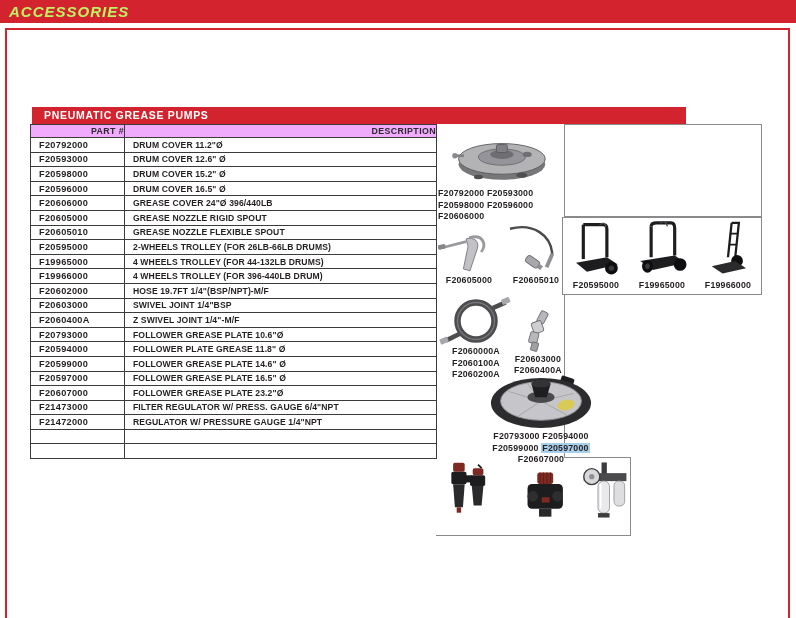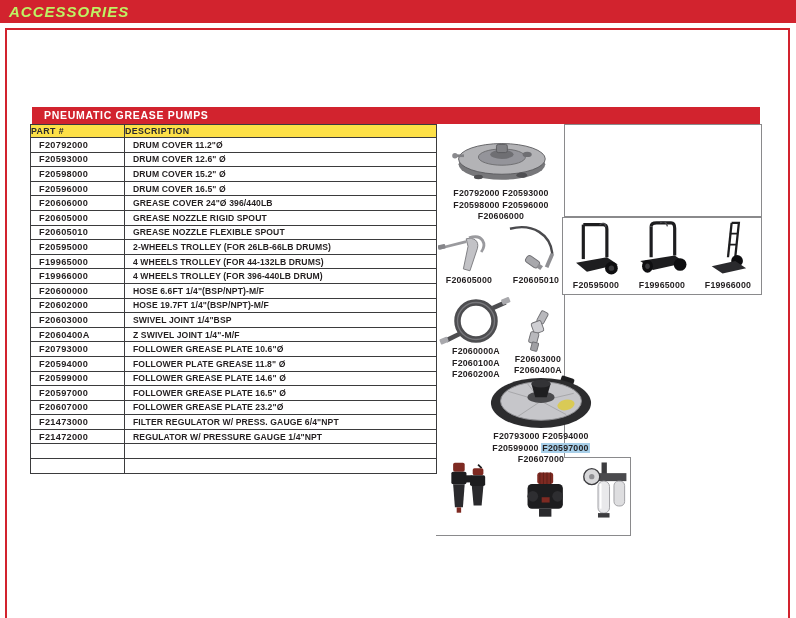--- a/index.html
+++ b/index.html
@@ -15,31 +15,31 @@
     position:relative;overflow:hidden;background:#fff;
     font-family:"Liberation Sans",sans-serif;color:var(--ink);
   }
   .top-band{position:absolute;left:0;top:0;width:796px;height:23px;background:var(--red);}
   .top-band .title{
     color:#bef264;font-style:italic;font-weight:bold;font-size:15px;
     letter-spacing:1px;padding:3px 0 0 9px;
   }
   .outer-box{position:absolute;left:5px;top:28px;width:785px;height:660px;border:2px solid var(--red);}
   .section-bar{
-    position:absolute;left:32px;top:107px;width:728px;height:17px;background:var(--red);
+    position:absolute;left:32px;top:107px;width:654px;height:17px;background:var(--red);
     color:#fff;font-weight:bold;font-size:10.5px;letter-spacing:.7px;line-height:17px;padding-left:12px;
   }
   table.parts{
     position:absolute;left:30px;top:124px;width:406px;
     border-collapse:collapse;table-layout:fixed;
   }
   table.parts th,table.parts td{border:1px solid var(--tblline);overflow:hidden;white-space:nowrap;}
   table.parts th{
-    background:#fde047;height:13px;font-size:8.8px;letter-spacing:.4px;
-    font-weight:bold;color:#2a2a2c;text-align:left;
+    background:#f0abfc;height:13px;font-size:8.8px;letter-spacing:.4px;
+    font-weight:bold;color:#2a2a2c;text-align:right;
   }
   table.parts td{height:14.6px;font-weight:bold;padding-left:8px;}
   table.parts td.part{font-size:9.2px;letter-spacing:.3px;margin-top:16px;}
   table.parts td.desc{font-size:8.6px;letter-spacing:.1px;}
 
   .panel{position:absolute;border:1px solid var(--grayline);background:#fff;}
   .panel-empty{left:564px;top:124px;width:198px;height:93px;}
   .panel-trolleys{left:562px;top:217px;width:200px;height:78px;display:flex;align-items:stretch;}
   .trolley-cell{flex:1;display:flex;flex-direction:column;align-items:center;justify-content:flex-end;padding-bottom:3px;}
   .trolley-cell svg{margin-bottom:1px;}
@@ -47,21 +47,21 @@
   .vline,.hline{position:absolute;background:var(--grayline);}
   .vline-a{left:564px;top:295px;width:1px;height:162px;}
   .hline-a{left:564px;top:457px;width:67px;height:1px;}
   .vline-b{left:630px;top:457px;width:1px;height:79px;}
   .hline-b{left:436px;top:535px;width:195px;height:1px;}
 
   .plabel{font-size:8.8px;font-weight:bold;letter-spacing:.2px;line-height:11.5px;color:var(--ink);white-space:nowrap;}
   .hl{background:var(--hl);padding:0 1px;}
 
   .grp{position:absolute;}
-  .grp-drum{left:438px;top:130px;width:126px;text-align:center;}
+  .grp-drum{left:438px;top:130px;width:126px;}
   .grp-drum svg{display:block;margin:0 auto 2px auto;}
   .grp-nozzles{left:438px;top:221px;width:126px;display:flex;align-items:flex-end;justify-content:space-between;}
   .fig{display:flex;flex-direction:column;align-items:center;}
   .grp-hose{left:438px;top:296px;width:126px;display:flex;align-items:flex-end;justify-content:flex-start;}
   .grp-hose .labels{text-align:center;}
   .swivel-fig .labels{margin-bottom:4px;}
   .grp-follower{left:438px;top:374px;width:126px;text-align:center;margin-left:40px;}
   .grp-follower svg{display:block;margin:0 auto 1px auto;}
   .grp-regulators{left:444px;top:458px;width:186px;display:flex;align-items:flex-start;}
   .reg-combo{margin-left:2px;}
@@ -127,24 +127,20 @@
       </tr>
       <tr>
         <td class="part">F19965000</td>
         <td class="desc">4 WHEELS TROLLEY (FOR 44-132LB DRUMS)</td>
       </tr>
       <tr>
         <td class="part">F19966000</td>
         <td class="desc">4 WHEELS TROLLEY (FOR 396-440LB DRUM)</td>
       </tr>
       <tr>
-        <td class="part">F20600000</td>
-        <td class="desc">HOSE 6.6FT 1/4"(BSP/NPT)-M/F</td>
-      </tr>
-      <tr>
         <td class="part">F20602000</td>
         <td class="desc">HOSE 19.7FT 1/4"(BSP/NPT)-M/F</td>
       </tr>
       <tr>
         <td class="part">F20603000</td>
         <td class="desc">SWIVEL JOINT 1/4"BSP</td>
       </tr>
       <tr>
         <td class="part">F2060400A</td>
         <td class="desc">Z SWIVEL JOINT 1/4"-M/F</td>

